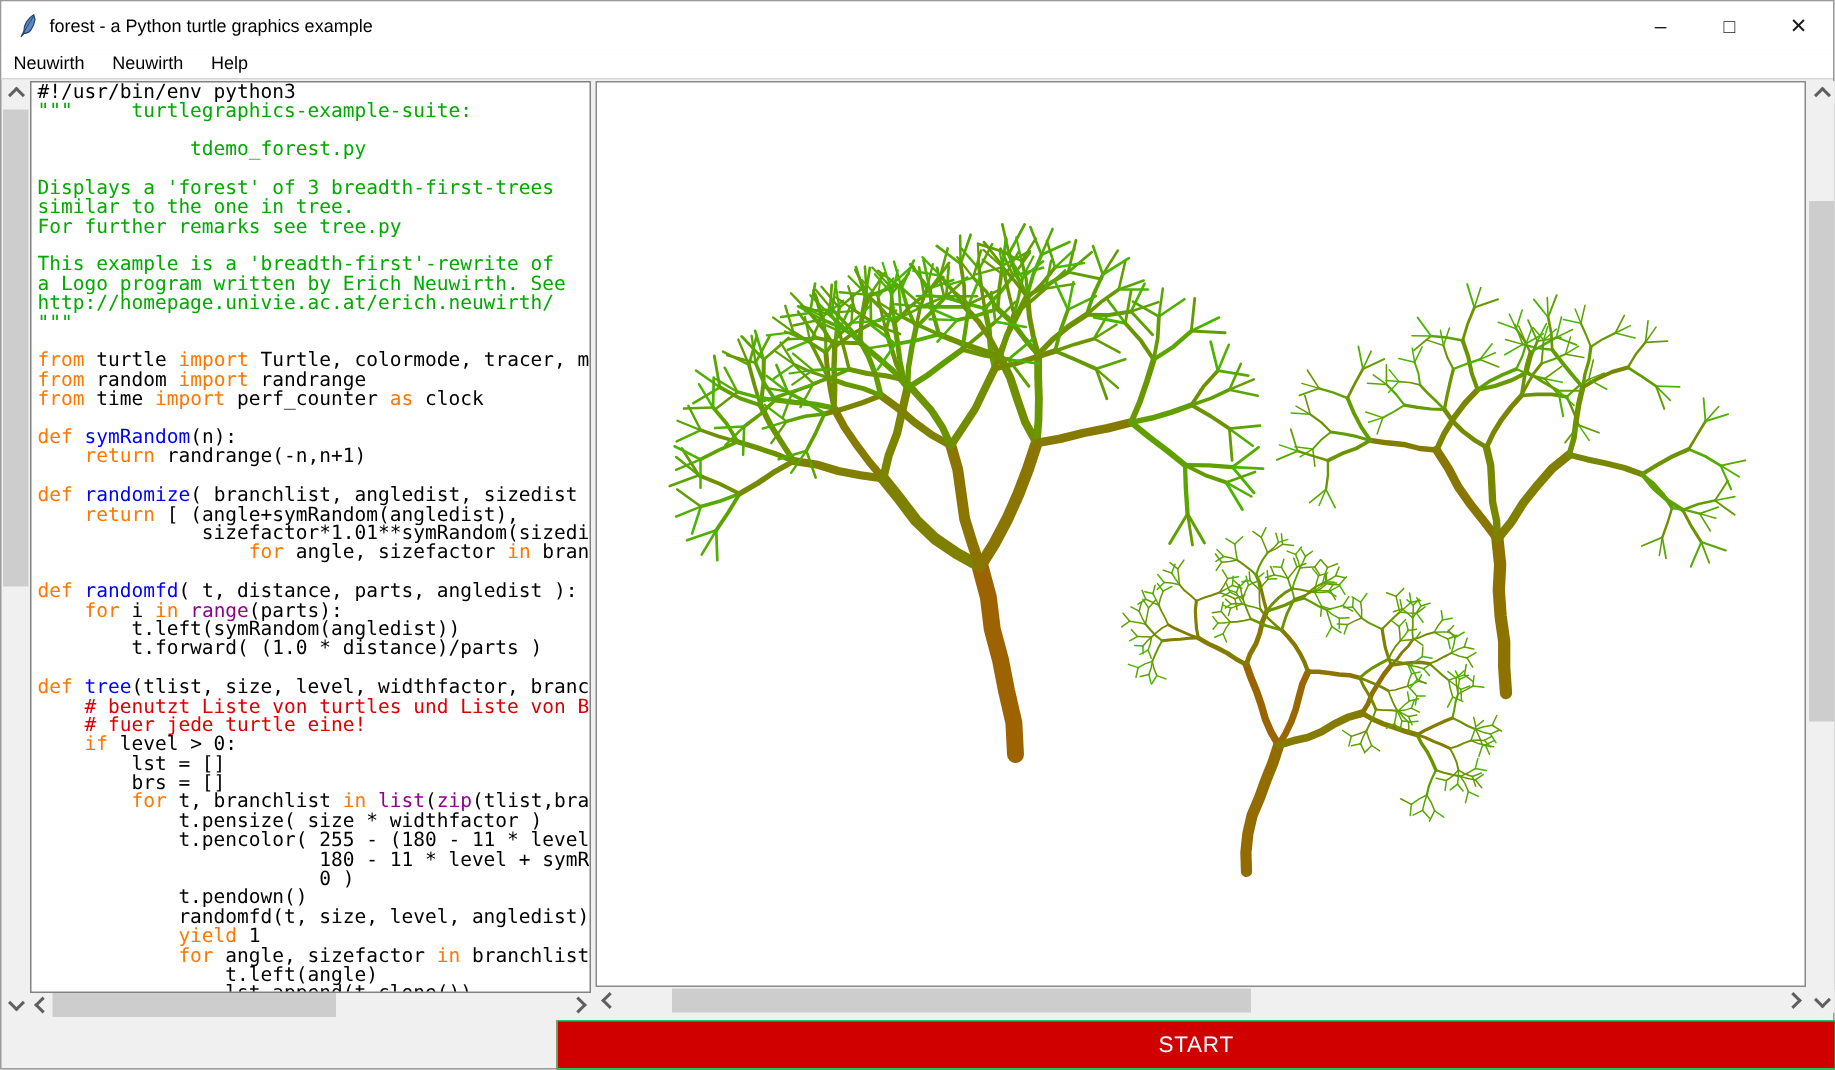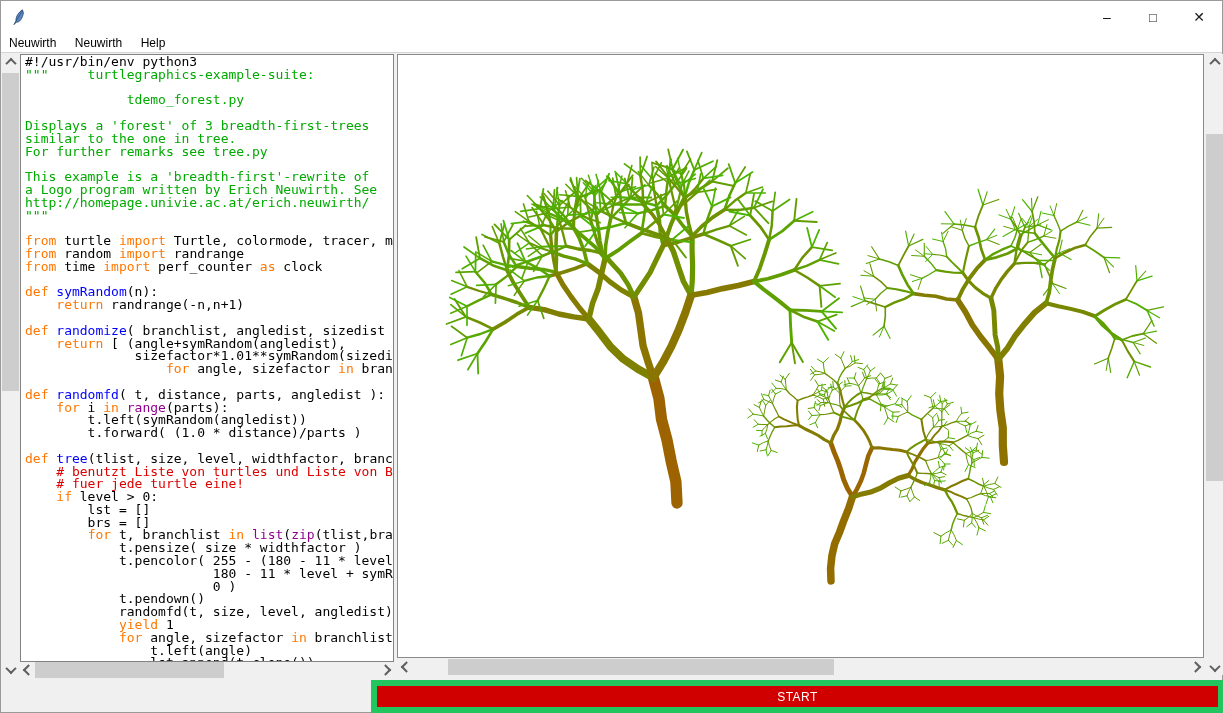--- a/index.html
+++ b/index.html
@@ -58,35 +58,36 @@
   .canvas-vscroll{left:1205px;top:53px;width:17px;height:621px;}
   .canvas-vscroll .arrow.a-up{left:0;top:0;width:17px;height:15px;}
   .canvas-vscroll .arrow.a-down{left:0;bottom:0;width:17px;height:15px;}
   .canvas-vscroll .thumb{left:0;top:80px;width:17px;height:347px;}
 
   
   .statusbox{position:absolute;left:2px;top:680px;width:366px;height:30px;
     border:1px solid #9f9f9f;box-sizing:border-box;display:flex;align-items:center;justify-content:center;
     font-size:19px;}
   .btnrow{position:absolute;left:370px;top:679px;width:853px;height:33px;display:flex;}
-  .fbtn{flex:1;border:6px solid #22c55e;box-sizing:border-box;display:flex;align-items:center;justify-content:center;
-    font-size:12px;letter-spacing:0.5px;font-family:"Liberation Sans",sans-serif;text-align:center;}
+  .fbtn{flex:1;border:1px solid #22c55e;box-sizing:border-box;display:flex;align-items:center;justify-content:center;
+    font-size:15px;letter-spacing:0.5px;font-family:"Liberation Sans",sans-serif;text-align:center;}
 </style>
 </head>
 <body>
 
 <div class="window">
 
   <div class="titlebar">
     <span class="app-icon">
       <svg width="15" height="17" viewBox="0 0 16 18">
         <path d="M12.2 0.8 C 8.2 3.2, 5.0 8.2, 5.3 12.4 L 3.2 16.6 L 5.6 13.9 C 9.2 14.6, 12.2 9.8, 13.2 4.2 Z" fill="#5b87c5" stroke="#27476f" stroke-width="0.9"></path>
         <path d="M12 2 L 5 13.5" stroke="#27476f" stroke-width="0.7" fill="none"></path>
       </svg>
     </span>
+    <span class="title-text">forest - a Python turtle graphics example</span>
     <div class="winbtn min">–</div>
     <div class="winbtn max">□</div>
     <div class="winbtn close">✕</div>
   </div>
 
   <div class="menubar">
     <span class="menu-item">Neuwirth</span>
     <span class="menu-item">Neuwirth</span>
     <span class="menu-item">Help</span>
   </div>

